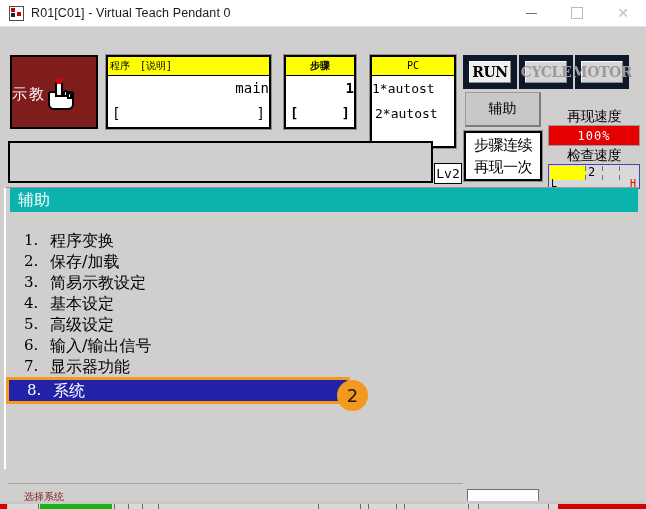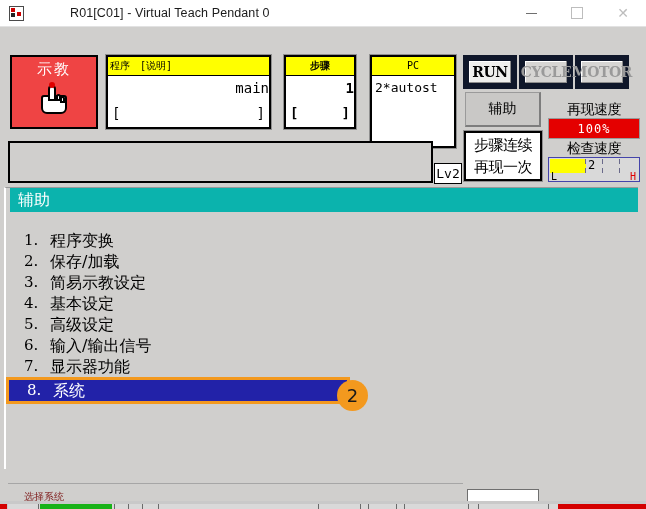--- a/index.html
+++ b/index.html
@@ -44,21 +44,20 @@
   }
 
   
   .titlebar {
     position: relative;
     height: 26px;
     background: #ffffff;
     border-bottom: 1px solid #e2e2e2;
     display: flex;
     align-items: center;
-    gap: 39px;
   }
   .title-icon {
     width: 16px; height: 16px;
     margin-left: 8px; margin-right: 7px;
     position: relative;
     flex: 0 0 auto;
   }
   .title-icon .ti-base {
     position: absolute; left: 1px; top: 1px;
     width: 13px; height: 13px;
@@ -100,24 +99,24 @@
   
   .topstrip {
     position: relative;
     height: 82px;
   }
 
   .teach-btn {
     position: absolute;
     left: 10px; top: 28px;
     width: 88px; height: 74px;
-    background: #ef4444;
+    background: #7f1d1d;
     border: 2px solid #000000;
     box-sizing: border-box;
-    display: flex; flex-direction: column; align-items: center;
+    display: flex; flex-direction: row; align-items: center;
   }
   .teach-btn .t-label {
     color: #ffffff;
     font-size: 15px;
     line-height: 1;
     margin-top: 5px;
     letter-spacing: 2px;
     font-family: "DejaVu Sans", sans-serif;
   }
   .hand-icon {
@@ -241,21 +240,21 @@
     box-sizing: border-box;
     outline: 1px solid #8f8f8f;
     display: flex; flex-direction: column; align-items: center; justify-content: center;
   }
   .stepmode-box div {
     font-size: 15px; line-height: 22px; color: #000;
     font-family: "DejaVu Sans", sans-serif;
     letter-spacing: -0.5px;
   }
 
-  .spd-wrap { position: absolute; left: 548px; top: 73px; width: 92px; }
+  .spd-wrap { position: absolute; left: 548px; top: 80px; width: 92px; }
   .spd-label {
     font-size: 14px; color: #000; text-align: center; line-height: 18px;
     font-family: "DejaVu Sans", sans-serif;
     letter-spacing: -0.5px;
   }
   .spd-bar {
     height: 19px;
     background: #e40000;
     border: 1px solid #999;
     display: flex; align-items: center; justify-content: center;
@@ -471,20 +470,21 @@
           <div class="fb-head">步骤</div>
           <div class="fb-val">1</div>
           <div class="fb-brackets">
             <span>[</span>
             <span>]</span>
           </div>
         </div>
 
         <div class="field-box" id="pc-box">
           <div class="fb-head">PC</div>
+          <div class="fb-val">1*autost</div>
           <div class="fb-val2">2*autost</div>
         </div>
 
         <div class="rmc-row">
           <div class="rmc-btn on">RUN</div>
           <div class="rmc-btn off">CYCLE</div>
           <div class="rmc-btn off">MOTOR</div>
         </div>
 
         <div class="aux-btn">辅助</div>

